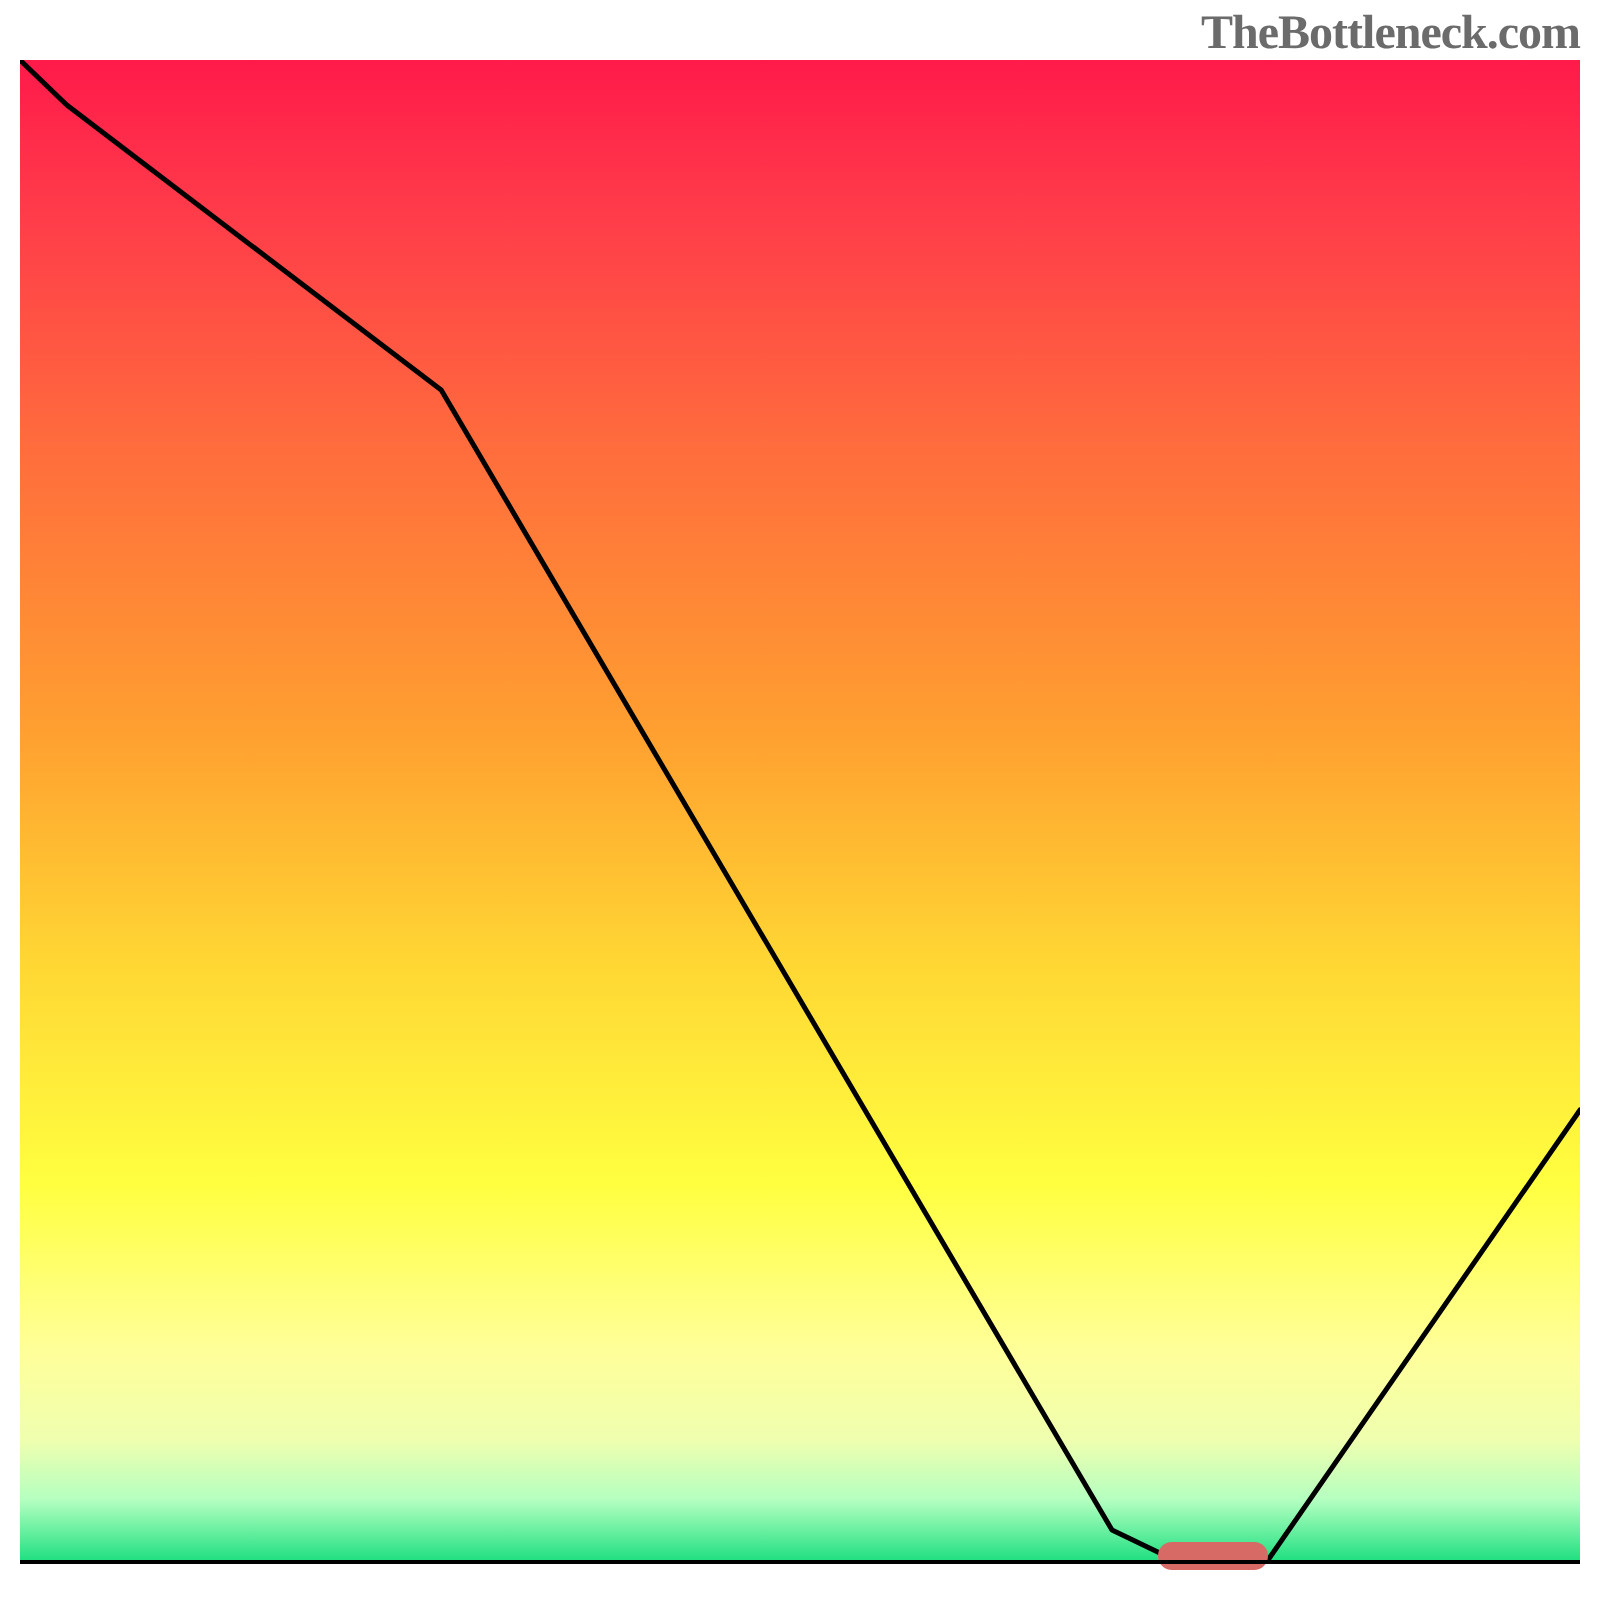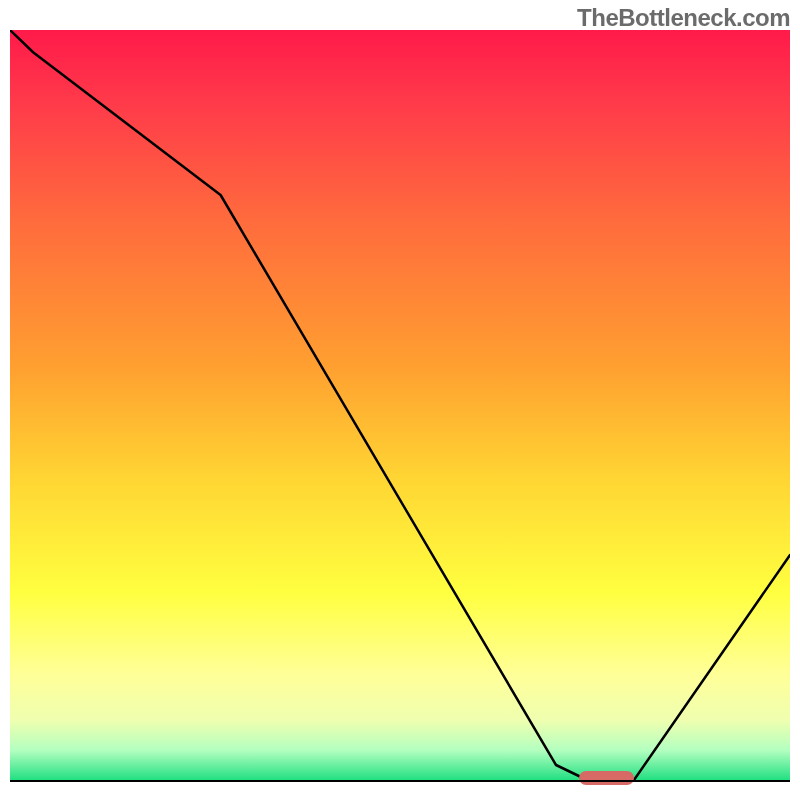--- a/index.html
+++ b/index.html
@@ -8,20 +8,21 @@
     width: 800px;
     height: 800px;
     overflow: hidden;
     background: #ffffff;
     font-family: Arial, Helvetica, sans-serif;
   }
   .container {
     position: relative;
     width: 800px;
     height: 800px;
+    font-family: Liberation Serif, serif;
   }
   .watermark {
     position: absolute;
     top: 4px;
     right: 10px;
     font-size: 24px;
     font-weight: bold;
     color: #6b6b6b;
     letter-spacing: -0.5px;
     z-index: 4;

